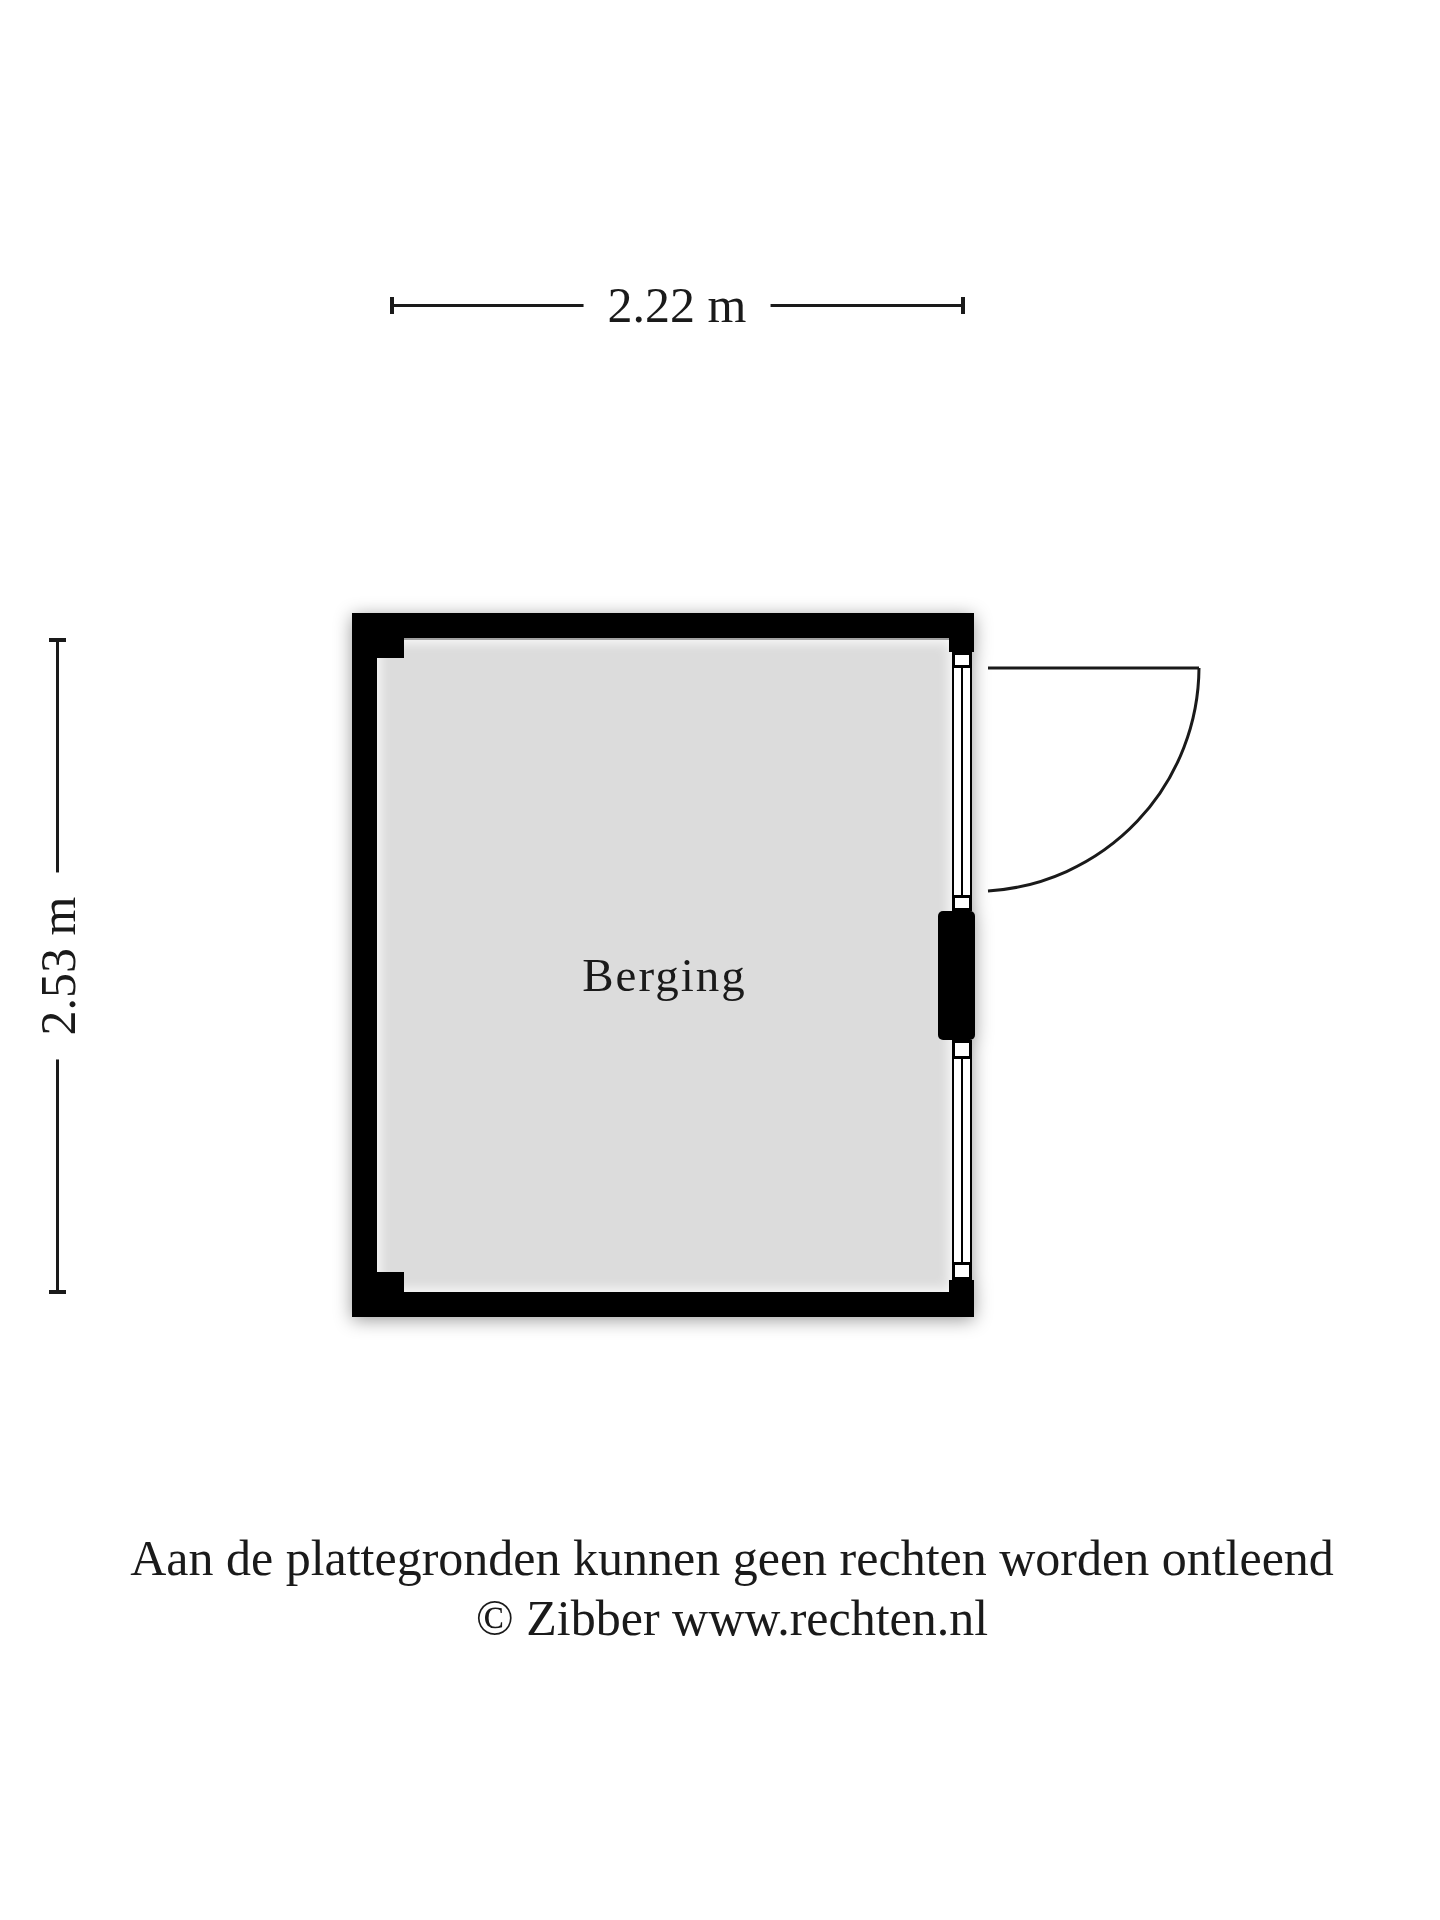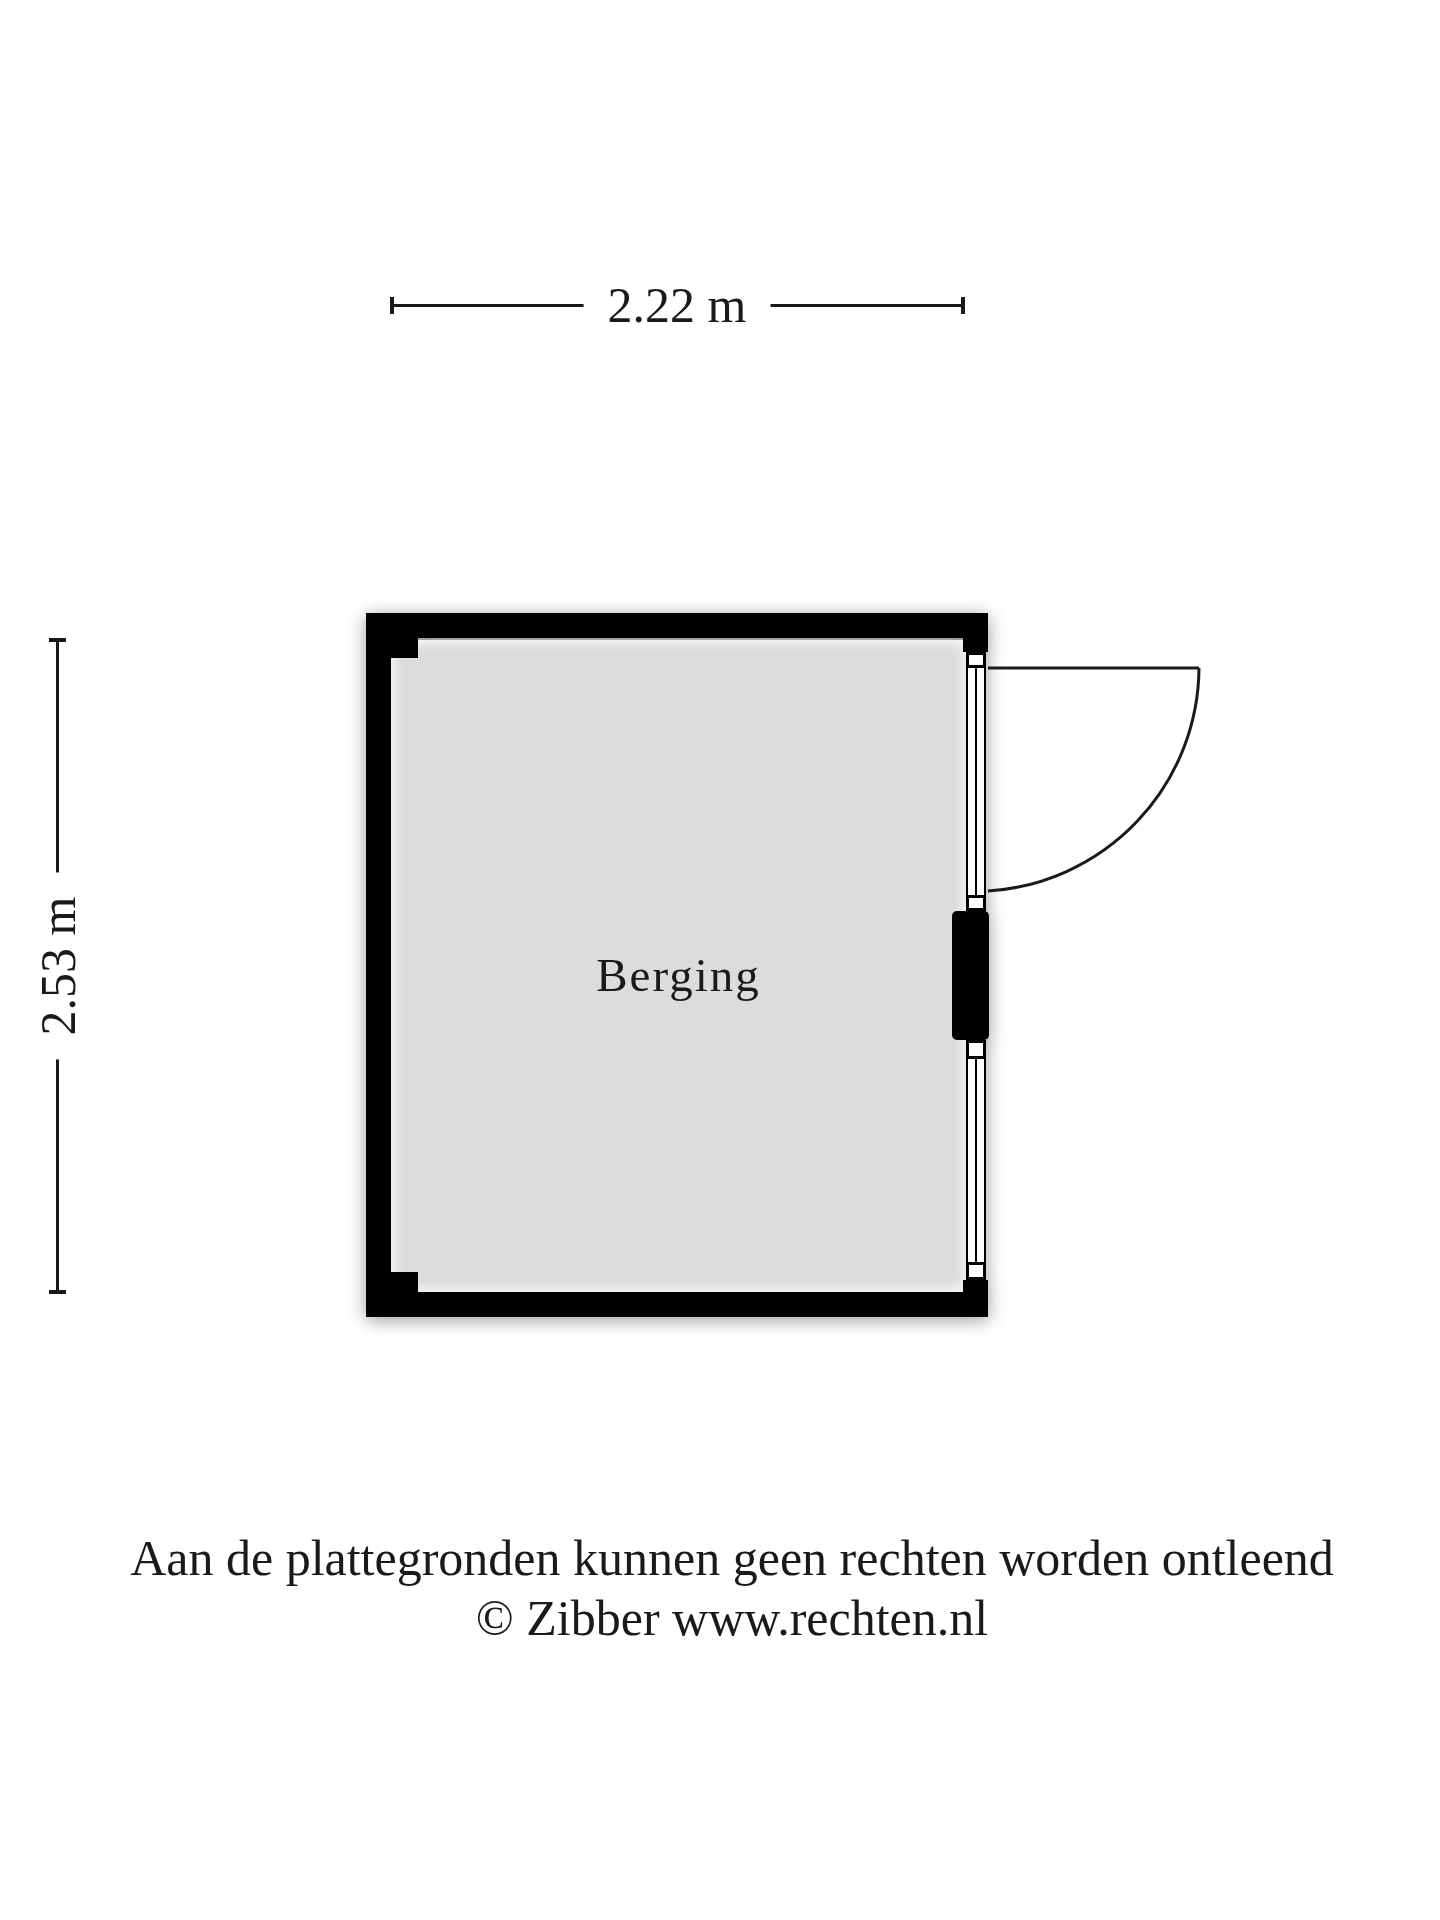--- a/index.html
+++ b/index.html
@@ -29,21 +29,21 @@
     background:var(--paper);
     padding:0 24px;
     white-space:nowrap;
     z-index:3;
     color:var(--text);
   }
   .dim-label.top{left:677px;top:305px;transform:translate(-50%,-50%);}
   .dim-label.left{left:58px;top:966px;transform:translate(-50%,-50%) rotate(-90deg);}
   
   .floorplan{
-    position:absolute;left:366px;top:613px;width:622px;height:704px;
+    position:absolute;left:352px;top:613px;width:622px;height:704px;
     filter:drop-shadow(0 3px 9px rgba(0,0,0,0.40));
   }
   .interior{
     position:absolute;left:25px;top:27px;width:575px;height:652px;
     background:var(--fill);
     box-shadow:inset 0 0 12px 3px rgba(255,255,255,0.85);
     display:flex;align-items:center;justify-content:center;
   }
   .room-label{
     font-size:47px;letter-spacing:2px;color:var(--text);

